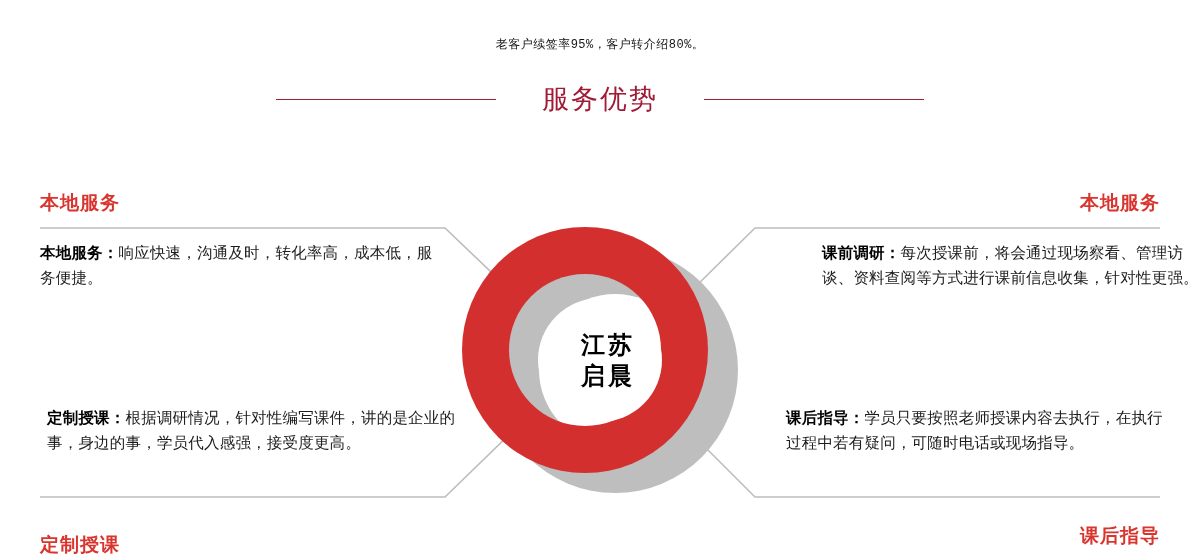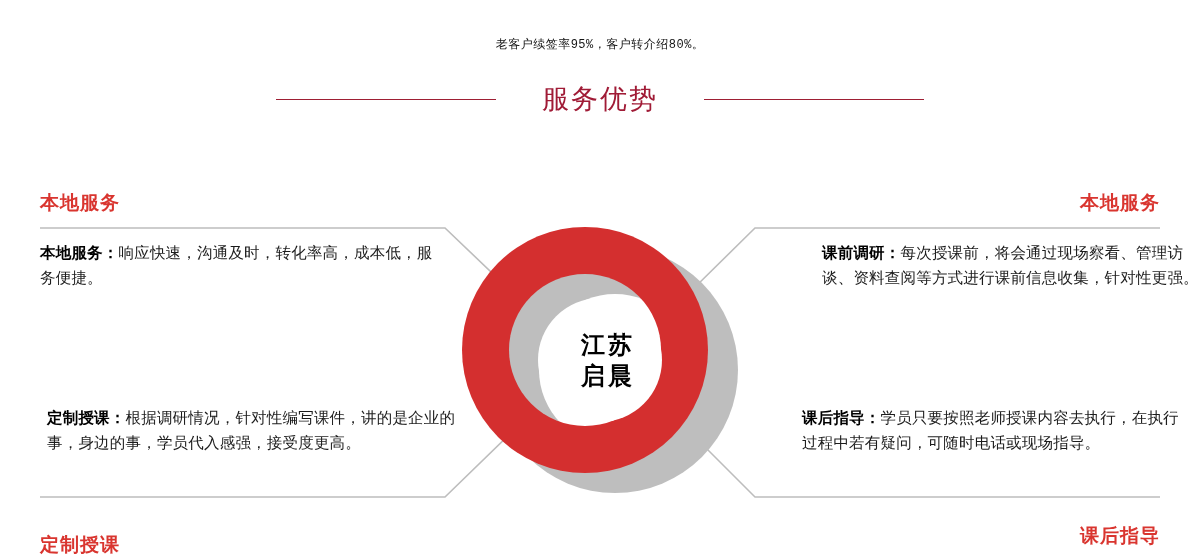--- a/index.html
+++ b/index.html
@@ -88,21 +88,21 @@
     color: #1c1c1c;
     letter-spacing: 0.2px;
   }
   .block b {
     font-weight: bold;
     color: #000000;
   }
   .block-tl { left: 40px;  top: 240px; width: 400px; }
   .block-bl { left: 40px;  top: 405px; width: 415px; margin-left: 7px; }
   .block-tr { left: 786px; top: 240px; width: 380px; margin-left: 36px; }
-  .block-br { left: 786px; top: 405px; width: 380px; margin-left: 16px; }
+  .block-br { left: 786px; top: 405px; width: 380px; }
 
   
   .rings {
     position: absolute;
     left: 455px;
     top: 215px;
     width: 290px;
     height: 290px;
   }
   .rings svg { display: block; }

